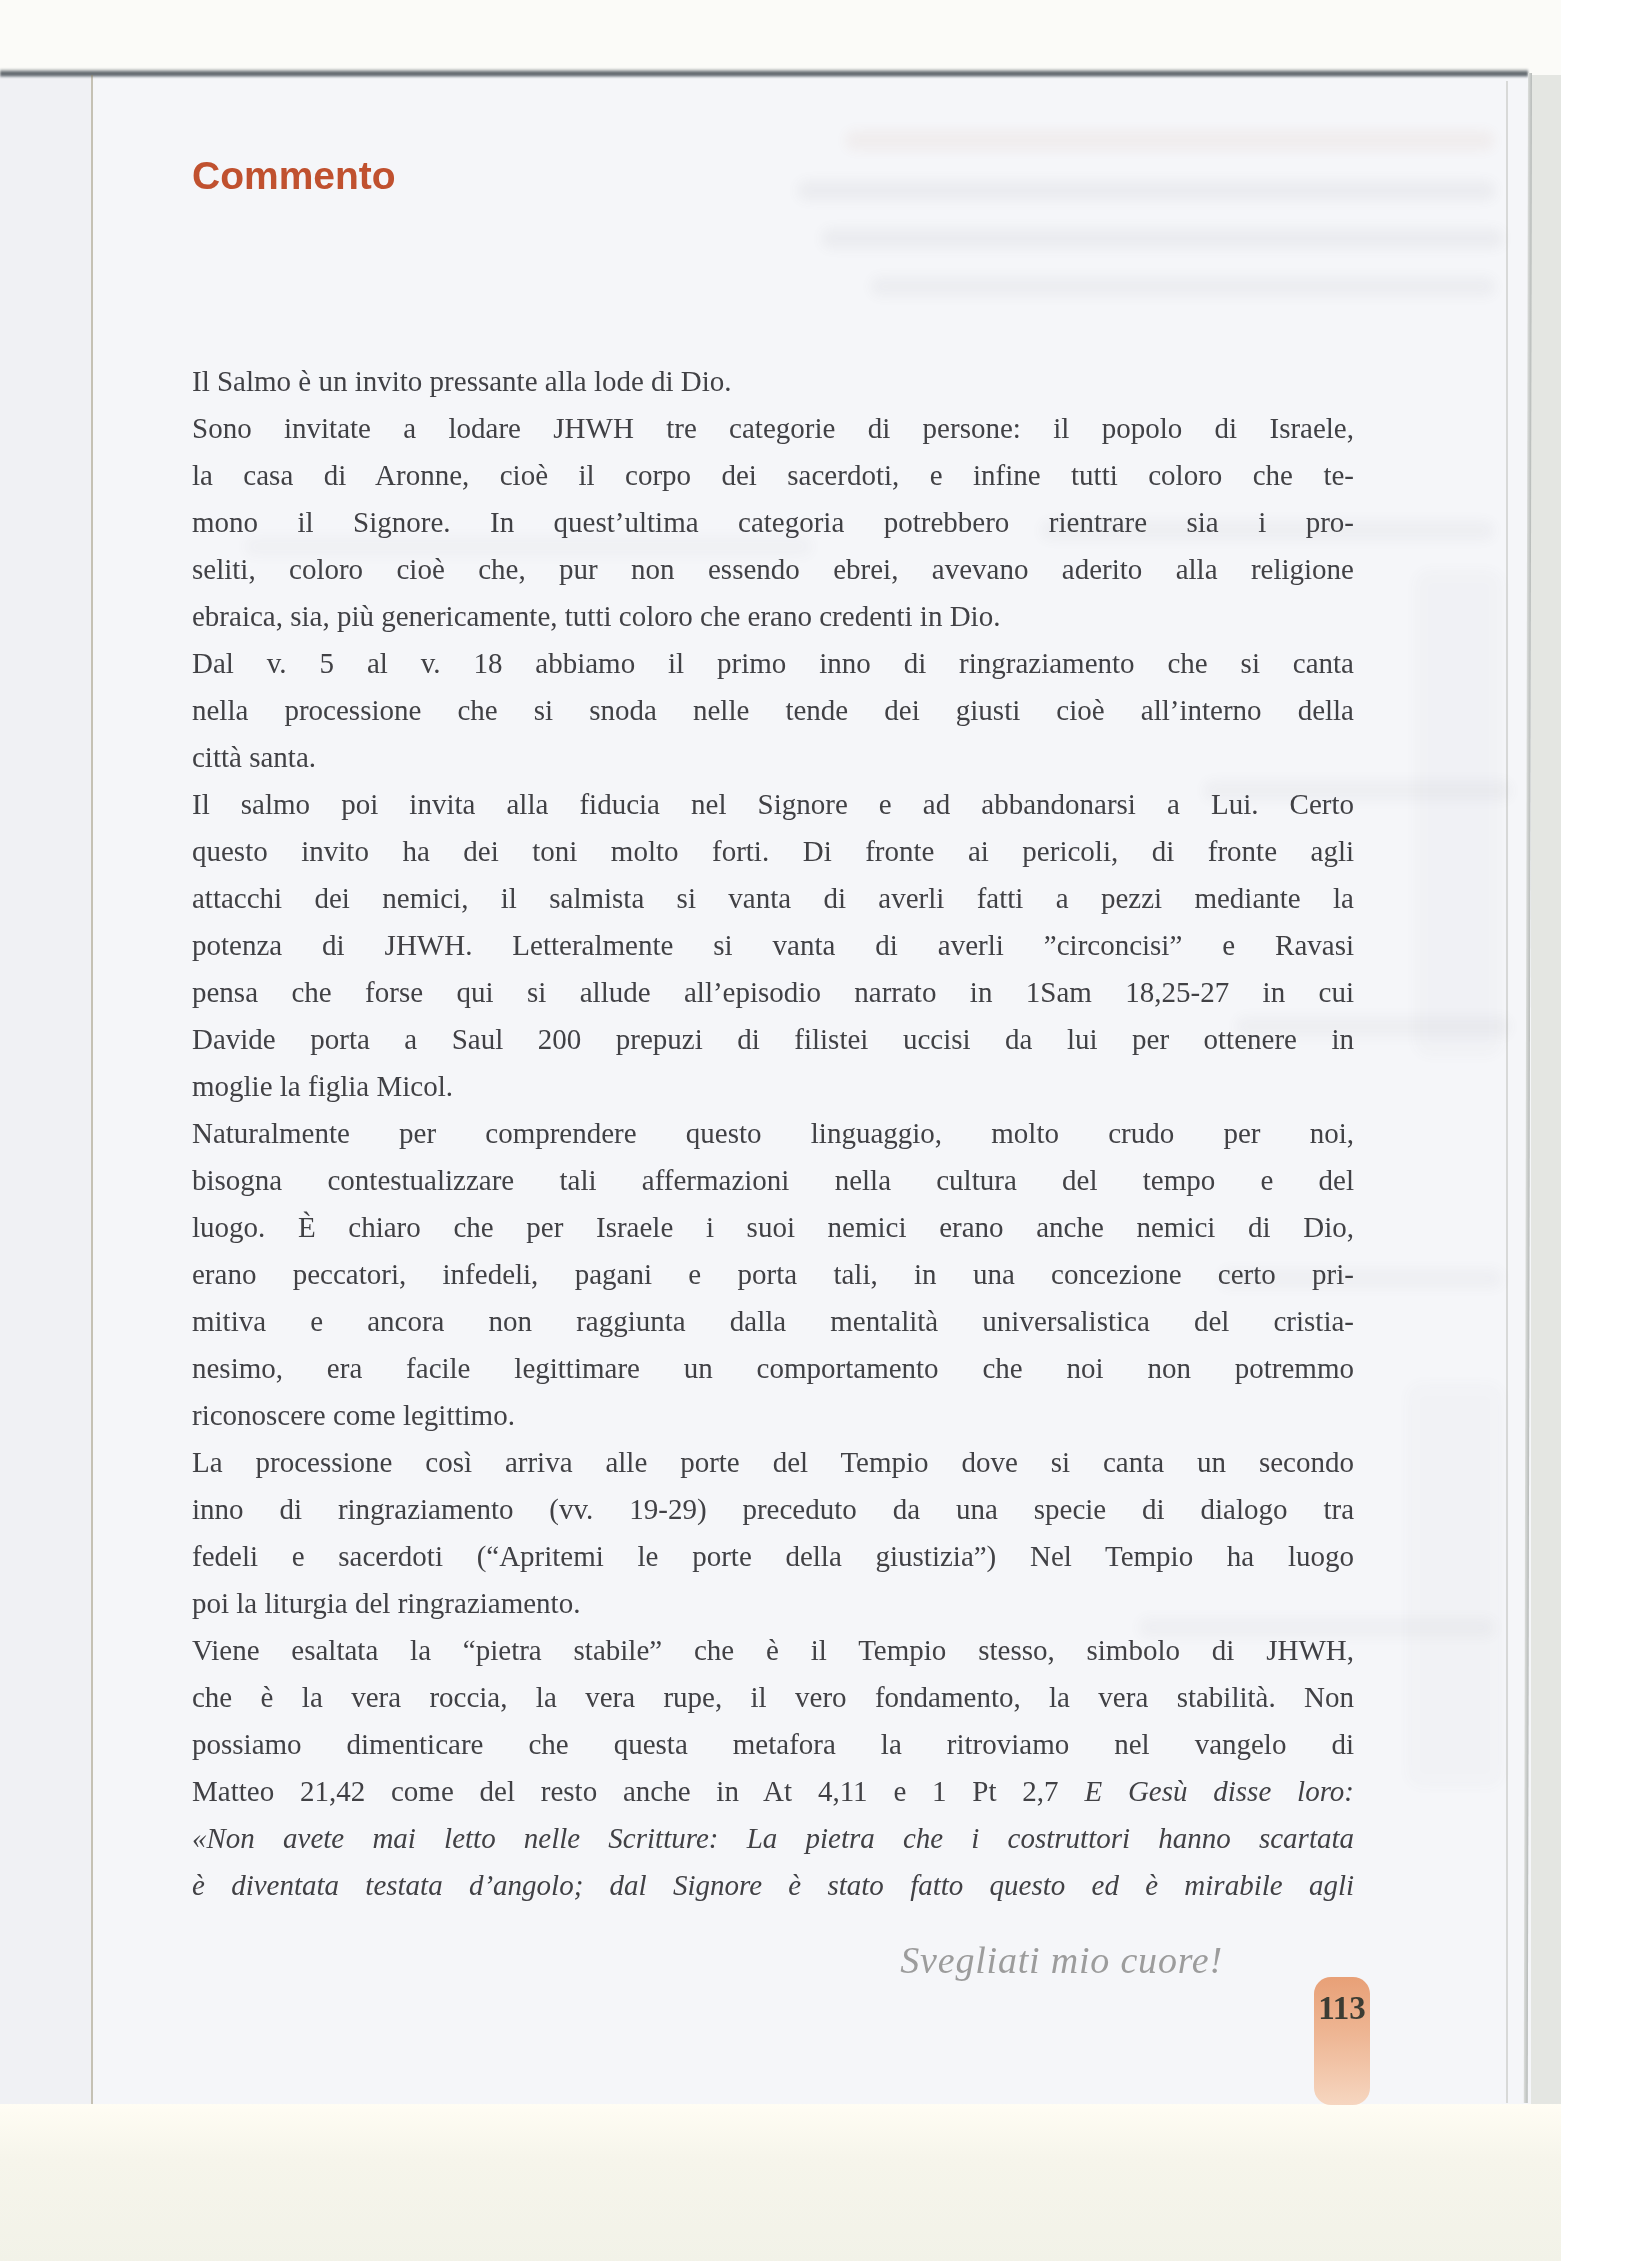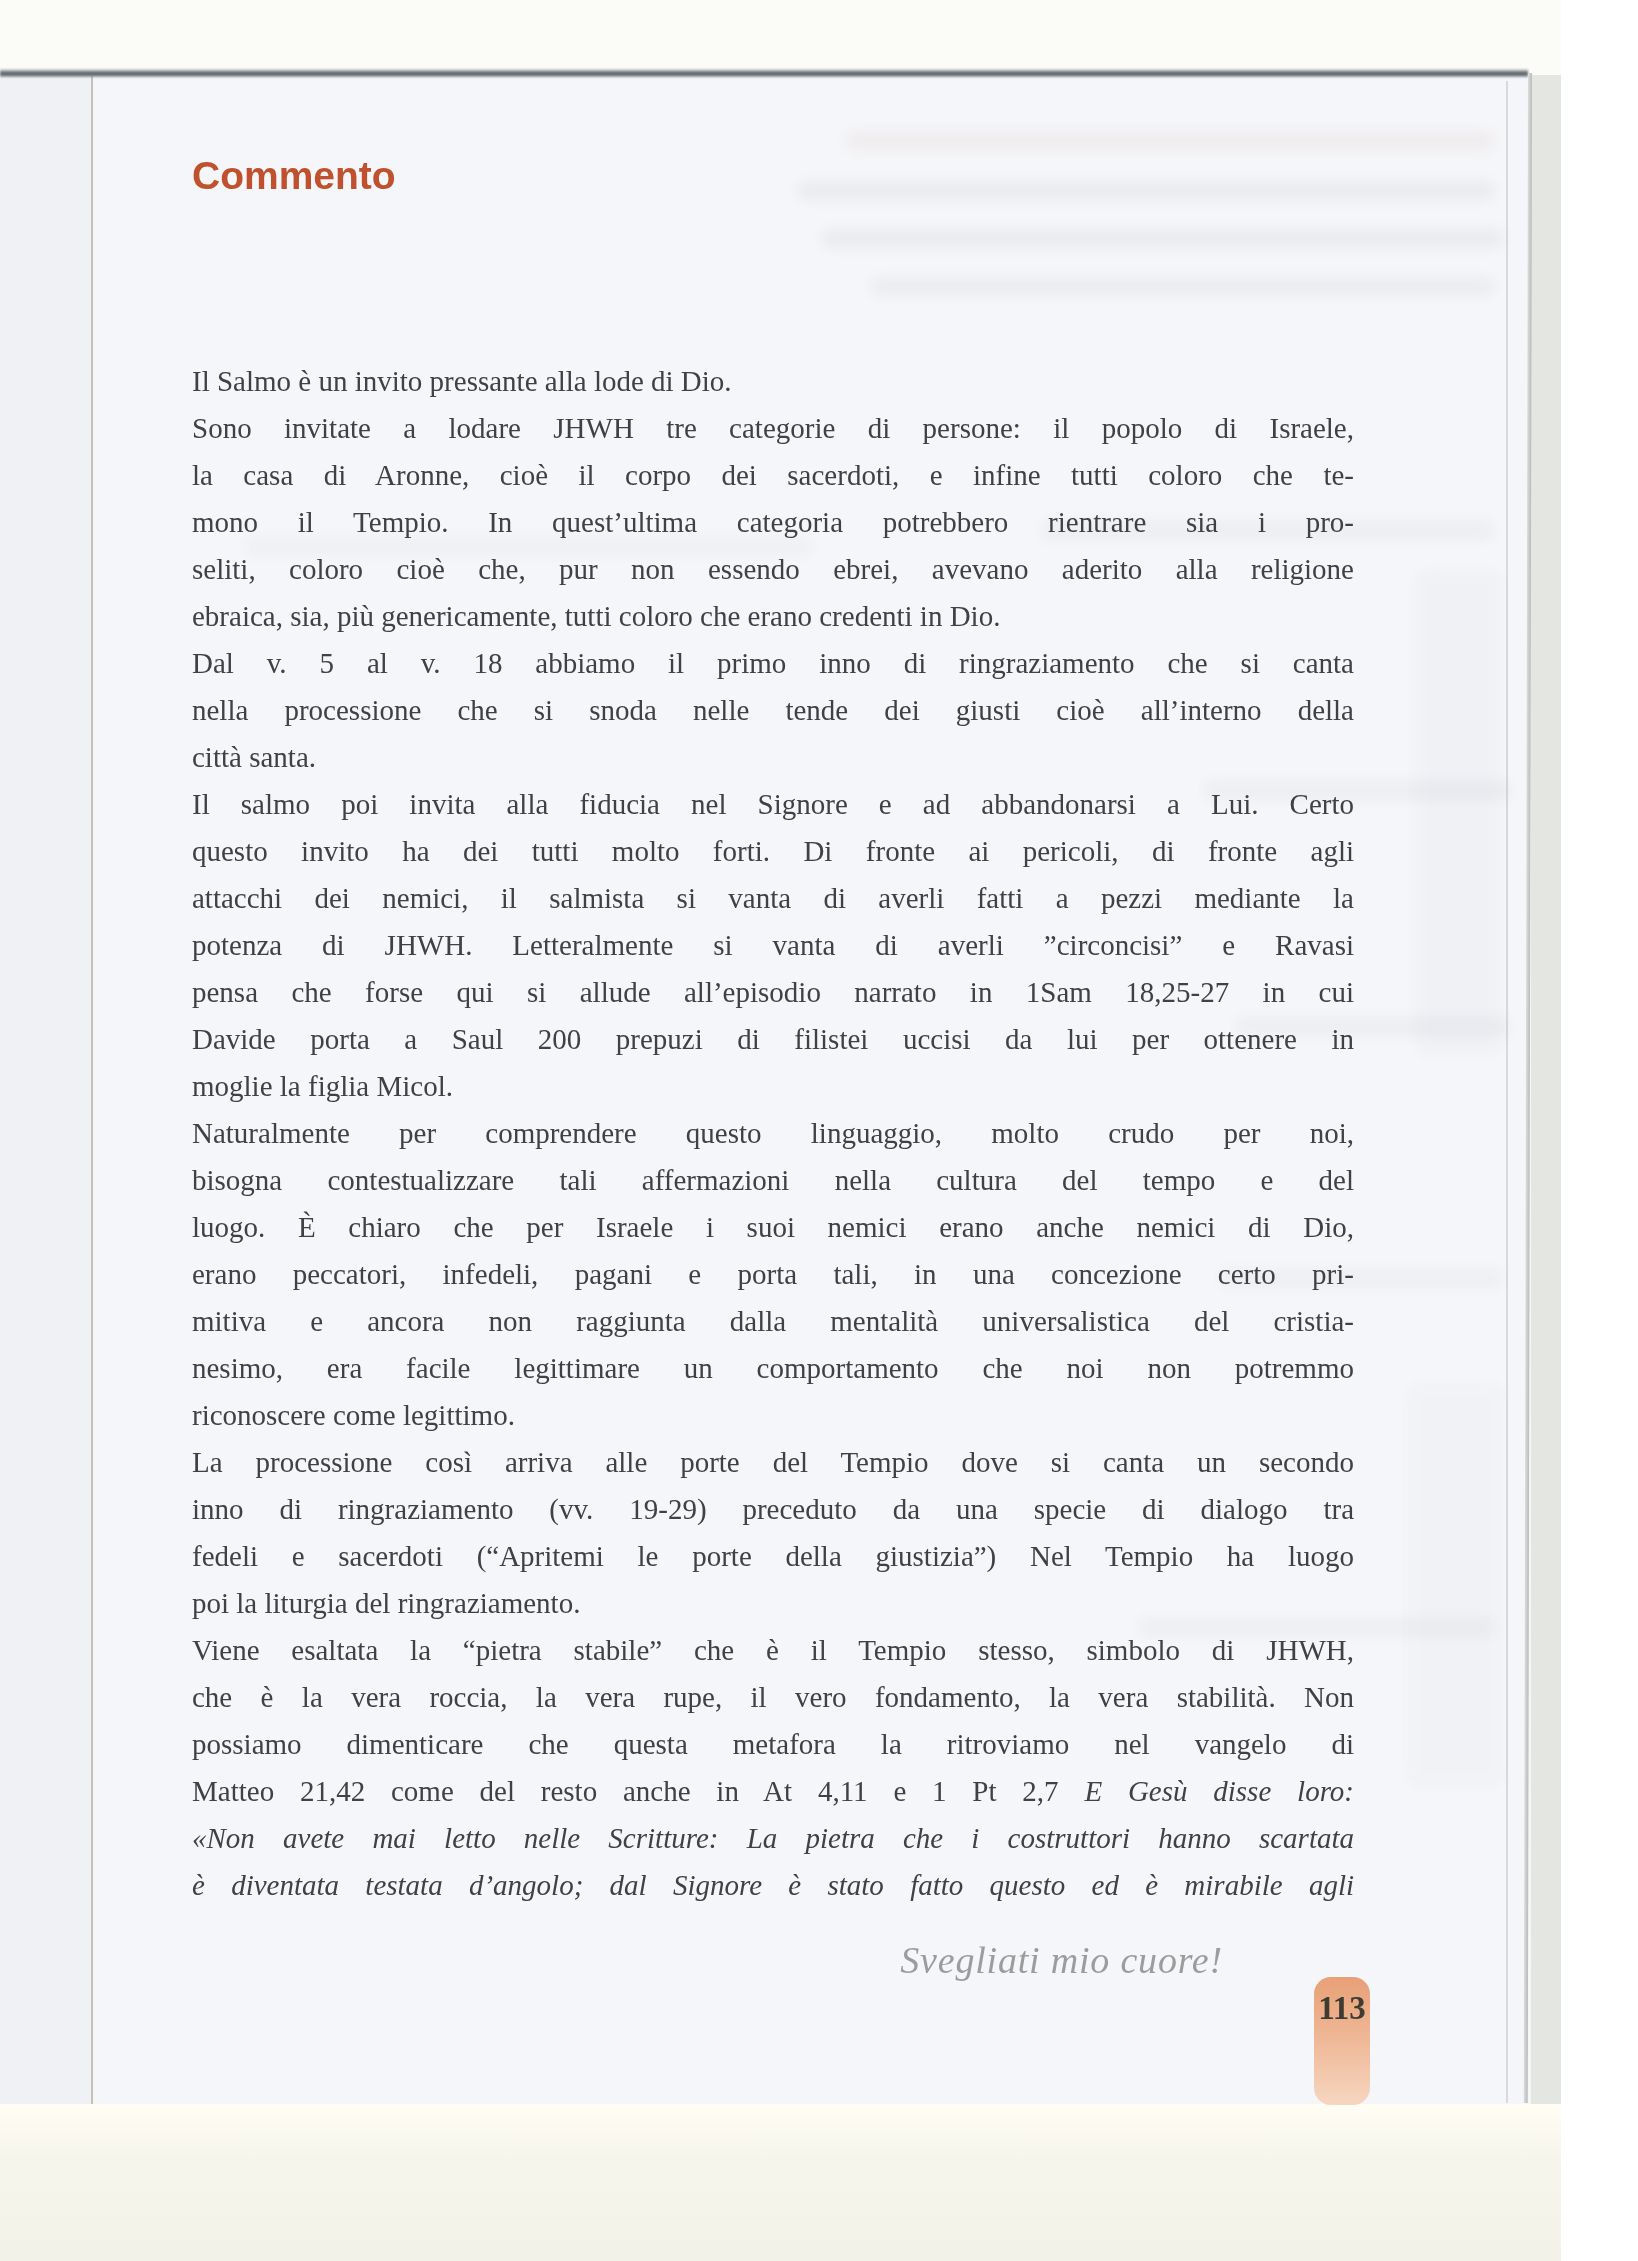--- a/index.html
+++ b/index.html
@@ -67,28 +67,28 @@
   <div class="ghost" style="left:1138px;top:1617px;width:358px;opacity:.04;"></div>
   <div class="ghost v" style="left:1414px;top:569px;width:89px;height:488px;opacity:.025;"></div>
   <div class="ghost v" style="left:1406px;top:1382px;width:98px;height:406px;opacity:.02;"></div>
 
   <div class="heading" style="color: rgb(192, 81, 47);">Commento</div>
 
   <div class="bodyblock" style="color: rgb(65, 65, 69);">
       <div class="tline"><span>Il Salmo è un invito pressante alla lode di Dio.</span></div>
       <div class="tline just"><span>Sono invitate a lodare JHWH tre categorie di persone: il popolo di Israele,</span></div>
       <div class="tline just"><span>la casa di Aronne, cioè il corpo dei sacerdoti, e infine tutti coloro che te-</span></div>
-      <div class="tline just"><span>mono il Tempio. In quest’ultima categoria potrebbero rientrare sia i pro-</span></div>
+      <div class="tline just"><span>mono il Signore. In quest’ultima categoria potrebbero rientrare sia i pro-</span></div>
       <div class="tline just"><span>seliti, coloro cioè che, pur non essendo ebrei, avevano aderito alla religione</span></div>
       <div class="tline"><span>ebraica, sia, più genericamente, tutti coloro che erano credenti in Dio.</span></div>
       <div class="tline just"><span>Dal v. 5 al v. 18 abbiamo il primo inno di ringraziamento che si canta</span></div>
       <div class="tline just"><span>nella processione che si snoda nelle tende dei giusti cioè all’interno della</span></div>
       <div class="tline"><span>città santa.</span></div>
       <div class="tline just"><span>Il salmo poi invita alla fiducia nel Signore e ad abbandonarsi a Lui. Certo</span></div>
-      <div class="tline just"><span>questo invito ha dei tutti molto forti. Di fronte ai pericoli, di fronte agli</span></div>
+      <div class="tline just"><span>questo invito ha dei toni molto forti. Di fronte ai pericoli, di fronte agli</span></div>
       <div class="tline just"><span>attacchi dei nemici, il salmista si vanta di averli fatti a pezzi mediante la</span></div>
       <div class="tline just"><span>potenza di JHWH. Letteralmente si vanta di averli ”circoncisi” e Ravasi</span></div>
       <div class="tline just"><span>pensa che forse qui si allude all’episodio narrato in 1Sam 18,25-27 in cui</span></div>
       <div class="tline just"><span>Davide porta a Saul 200 prepuzi di filistei uccisi da lui per ottenere in</span></div>
       <div class="tline"><span>moglie la figlia Micol.</span></div>
       <div class="tline just"><span>Naturalmente per comprendere questo linguaggio, molto crudo per noi,</span></div>
       <div class="tline just"><span>bisogna contestualizzare tali affermazioni nella cultura del tempo e del</span></div>
       <div class="tline just"><span>luogo. È chiaro che per Israele i suoi nemici erano anche nemici di Dio,</span></div>
       <div class="tline just"><span>erano peccatori, infedeli, pagani e porta tali, in una concezione certo pri-</span></div>
       <div class="tline just"><span>mitiva e ancora non raggiunta dalla mentalità universalistica del cristia-</span></div>

